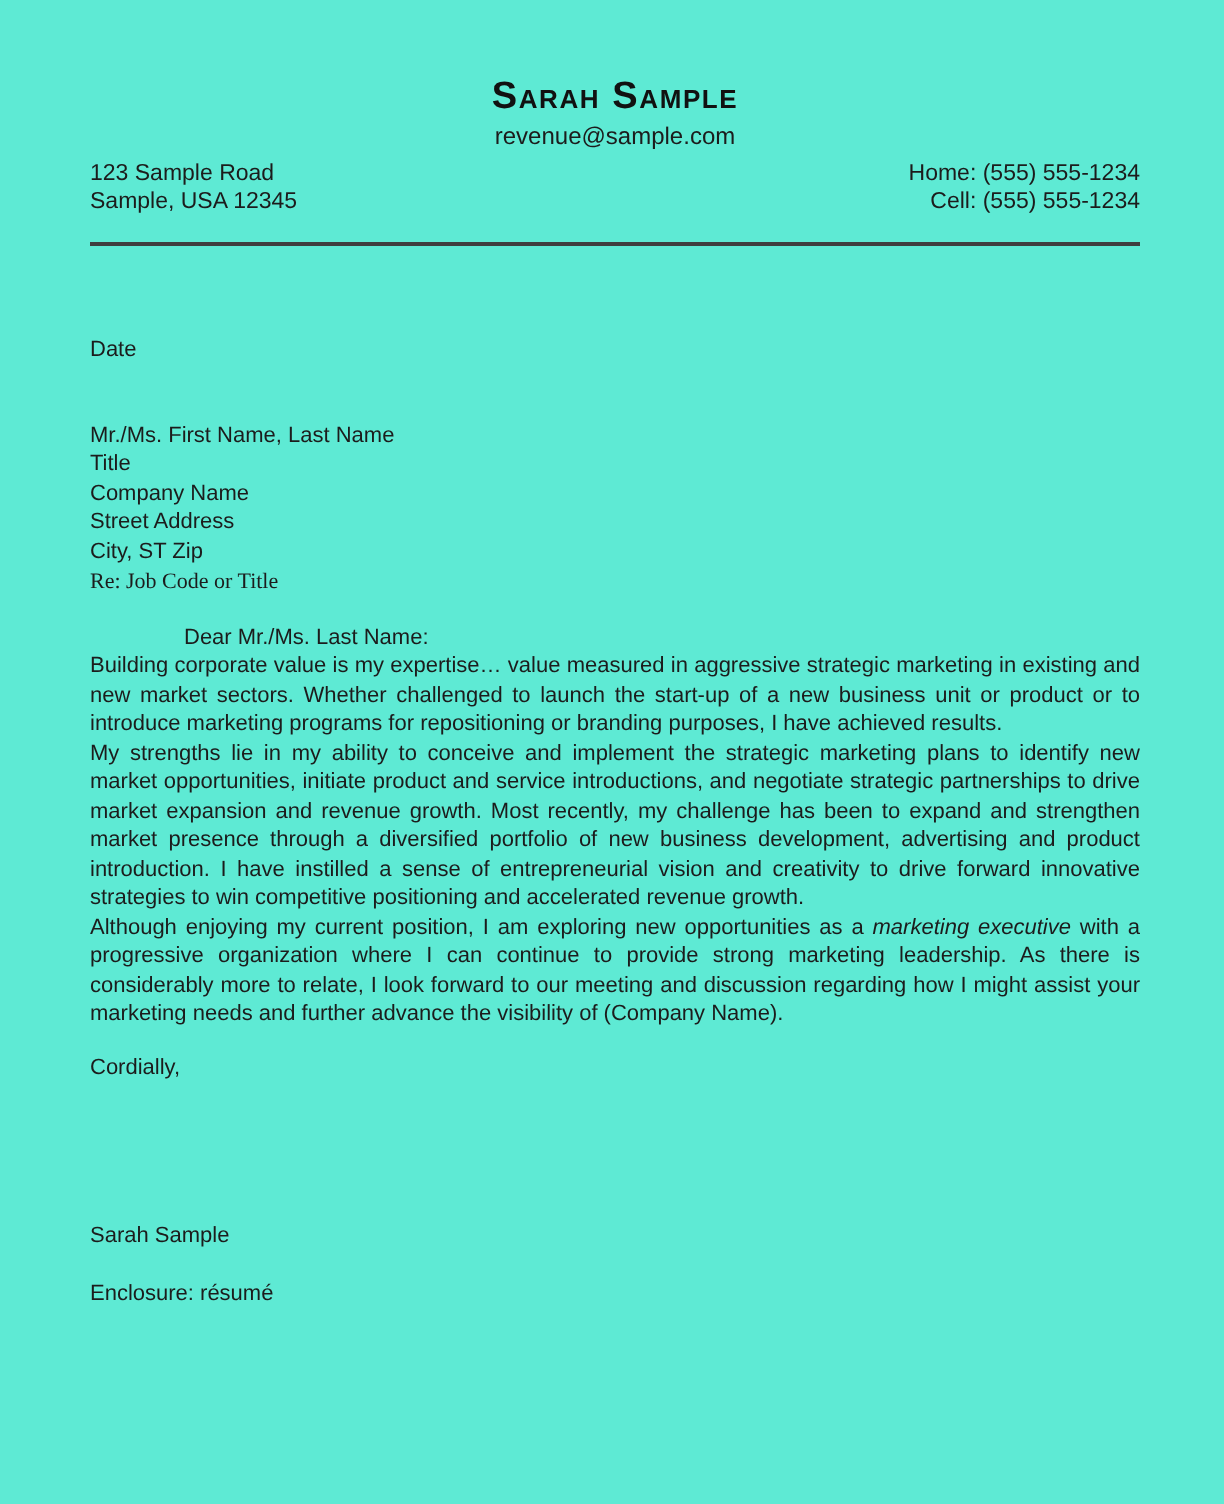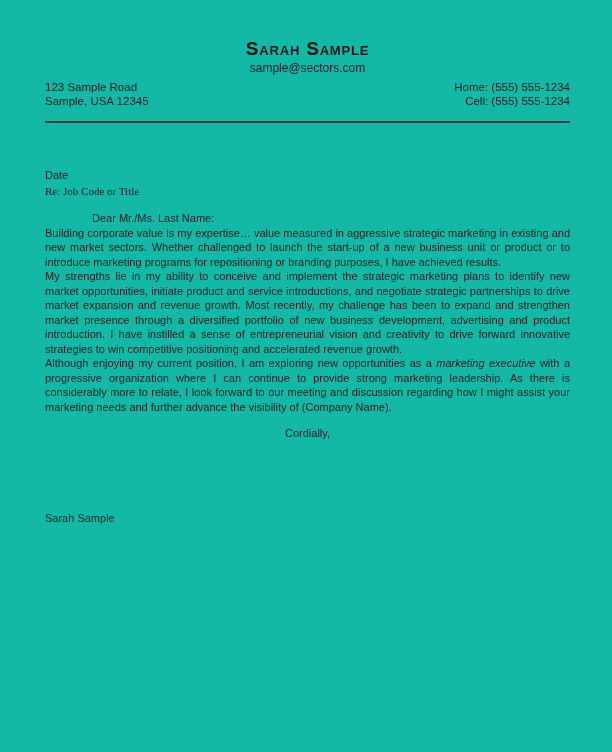--- a/index.html
+++ b/index.html
@@ -5,21 +5,21 @@
   * { margin: 0; padding: 0; box-sizing: border-box; }
   html, body { width: 612px; height: 752px; }
   body {
     background: #ffffff;
     font-family: "Liberation Sans", "DejaVu Sans", sans-serif;
     color: #1c1c1c;
   }
   .page {
     width: 612px;
     height: 752px;
-    background: #14b8a6;
+    background: #5eead4;
     padding: 38px 42px 0 45px;
     overflow: hidden;
     font-size: 11px;
     line-height: 14.5px;
   }
   
   .header-name {
     text-align: center;
     font-weight: bold;
     font-variant: small-caps;
@@ -47,59 +47,67 @@
     margin-top: 13px;
     height: 2px;
     background: #3f3f3f;
   }
   
   .date-line   { margin-top: 45px; }
   .recipient   { margin-top: 28px; }
   .re-line     { margin-top: 1px; font-family: Liberation Serif, serif; }
   .salutation  { margin-top: 13px; padding-left: 47px; }
   .body-para   { text-align: justify; }
-  .closing     { margin-top: 12px; text-align: center; }
+  .closing     { margin-top: 12px; }
   .signature   { margin-top: 70px; }
   .enclosure   { margin-top: 14px; }
   em { font-style: italic; }
 </style>
 </head>
 <body>
 
 <div class="page">
 
   <header>
     <div class="header-name">Sarah Sample</div>
-    <div class="header-email">sample@sectors.com</div>
+    <div class="header-email">revenue@sample.com</div>
     <div class="contact-row">
       <div class="contact-address">
         <div>123 Sample Road</div>
         <div>Sample, USA 12345</div>
       </div>
       <div class="contact-phones">
         <div>Home: (555) 555-1234</div>
         <div>Cell: (555) 555-1234</div>
       </div>
     </div>
     <div class="divider"></div>
   </header>
 
   <main>
     <div class="date-line">Date</div>
 
+    <div class="recipient">
+      <div>Mr./Ms. First Name, Last Name</div>
+      <div>Title</div>
+      <div>Company Name</div>
+      <div>Street Address</div>
+      <div>City, ST Zip</div>
+    </div>
 
     <div class="re-line">Re: Job Code or Title</div>
 
     <div class="salutation">Dear Mr./Ms. Last Name:</div>
 
     <p class="body-para">Building corporate value is my expertise… value measured in aggressive strategic marketing in existing and new market sectors. Whether challenged to launch the start-up of a new business unit or product or to introduce marketing programs for repositioning or branding purposes, I have achieved results.</p>
 
     <p class="body-para">My strengths lie in my ability to conceive and implement the strategic marketing plans to identify new market opportunities, initiate product and service introductions, and negotiate strategic partnerships to drive market expansion and revenue growth. Most recently, my challenge has been to expand and strengthen market presence through a diversified portfolio of new business development, advertising and product introduction. I have instilled a sense of entrepreneurial vision and creativity to drive forward innovative strategies to win competitive positioning and accelerated revenue growth.</p>
 
     <p class="body-para"><span>Although enjoying my current position, I am exploring new opportunities as a </span><em>marketing executive</em><span> with a progressive organization where I can continue to provide strong marketing leadership. As there is considerably more to relate, I look forward to our meeting and discussion regarding how I might assist your marketing needs and further advance the visibility of (Company Name).</span></p>
 
     <div class="closing">Cordially,</div>
 
     <div class="signature">Sarah Sample</div>
 
+    <div class="enclosure">Enclosure: résumé</div>
   </main>
 
 </div>
 
 </body></html>

